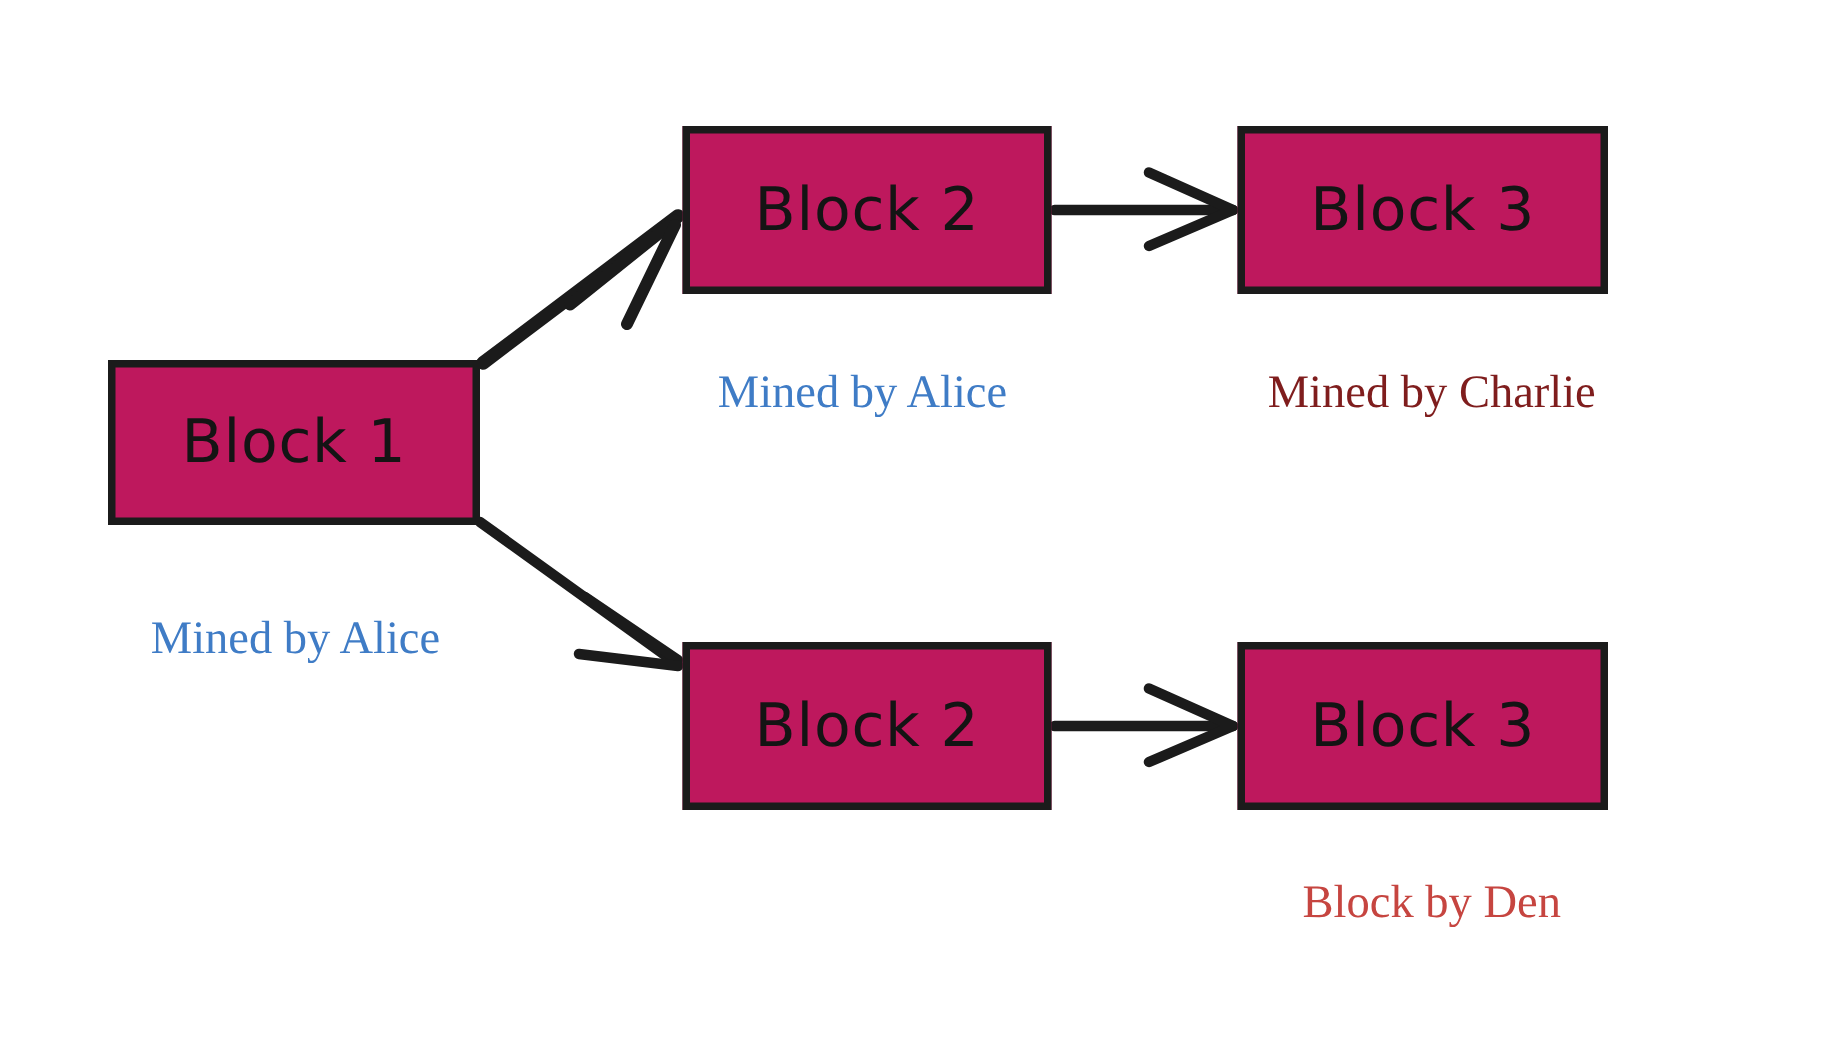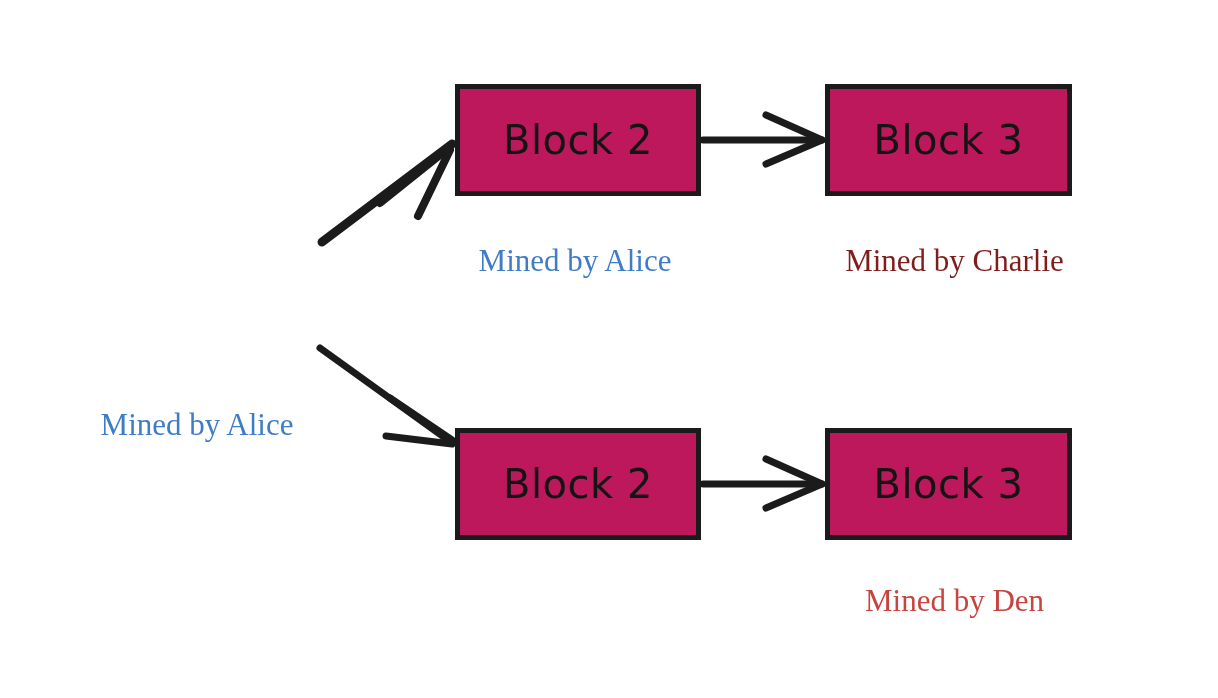--- a/index.html
+++ b/index.html
@@ -89,20 +89,23 @@
       <path d="M 703 140 L 822 140" stroke="#1b1b1b" stroke-width="7" stroke-linecap="round" fill="none"></path>
       <path d="M 766 115 L 822 140 L 766 164" stroke="#1b1b1b" stroke-width="7" stroke-linecap="round" stroke-linejoin="round" fill="none"></path>
     </g>
 
     <g>
       <path d="M 703 484 L 822 484" stroke="#1b1b1b" stroke-width="7" stroke-linecap="round" fill="none"></path>
       <path d="M 766 459 L 822 484 L 766 508" stroke="#1b1b1b" stroke-width="7" stroke-linecap="round" stroke-linejoin="round" fill="none"></path>
     </g>
   </svg>
 
+  <div class="block" id="block1">
+    <span class="block-label">Block 1</span>
+  </div>
 
   <div class="block" id="block2-top">
     <span class="block-label">Block 2</span>
   </div>
 
   <div class="block" id="block3-top">
     <span class="block-label">Block 3</span>
   </div>
 
   <div class="block" id="block2-bot">
@@ -113,15 +116,15 @@
     <span class="block-label">Block 3</span>
   </div>
 
   <div class="miner" id="miner-block1" style="color: rgb(63, 124, 198);">Mined by Alice</div>
 
   <div class="miner" id="miner-block2-top" style="color: rgb(63, 124, 198);">Mined by Alice</div>
 
   <div class="miner" id="miner-block3-top" style="color: #7f1d1d;">Mined by Charlie</div>
 
 
-  <div class="miner" id="miner-block3-bot" style="color: rgb(198, 69, 64);">Mined by Den</div>
+  <div class="miner" id="miner-block3-bot" style="color: rgb(198, 69, 64);">Block by Den</div>
 
 </div>
 
 </body></html>

